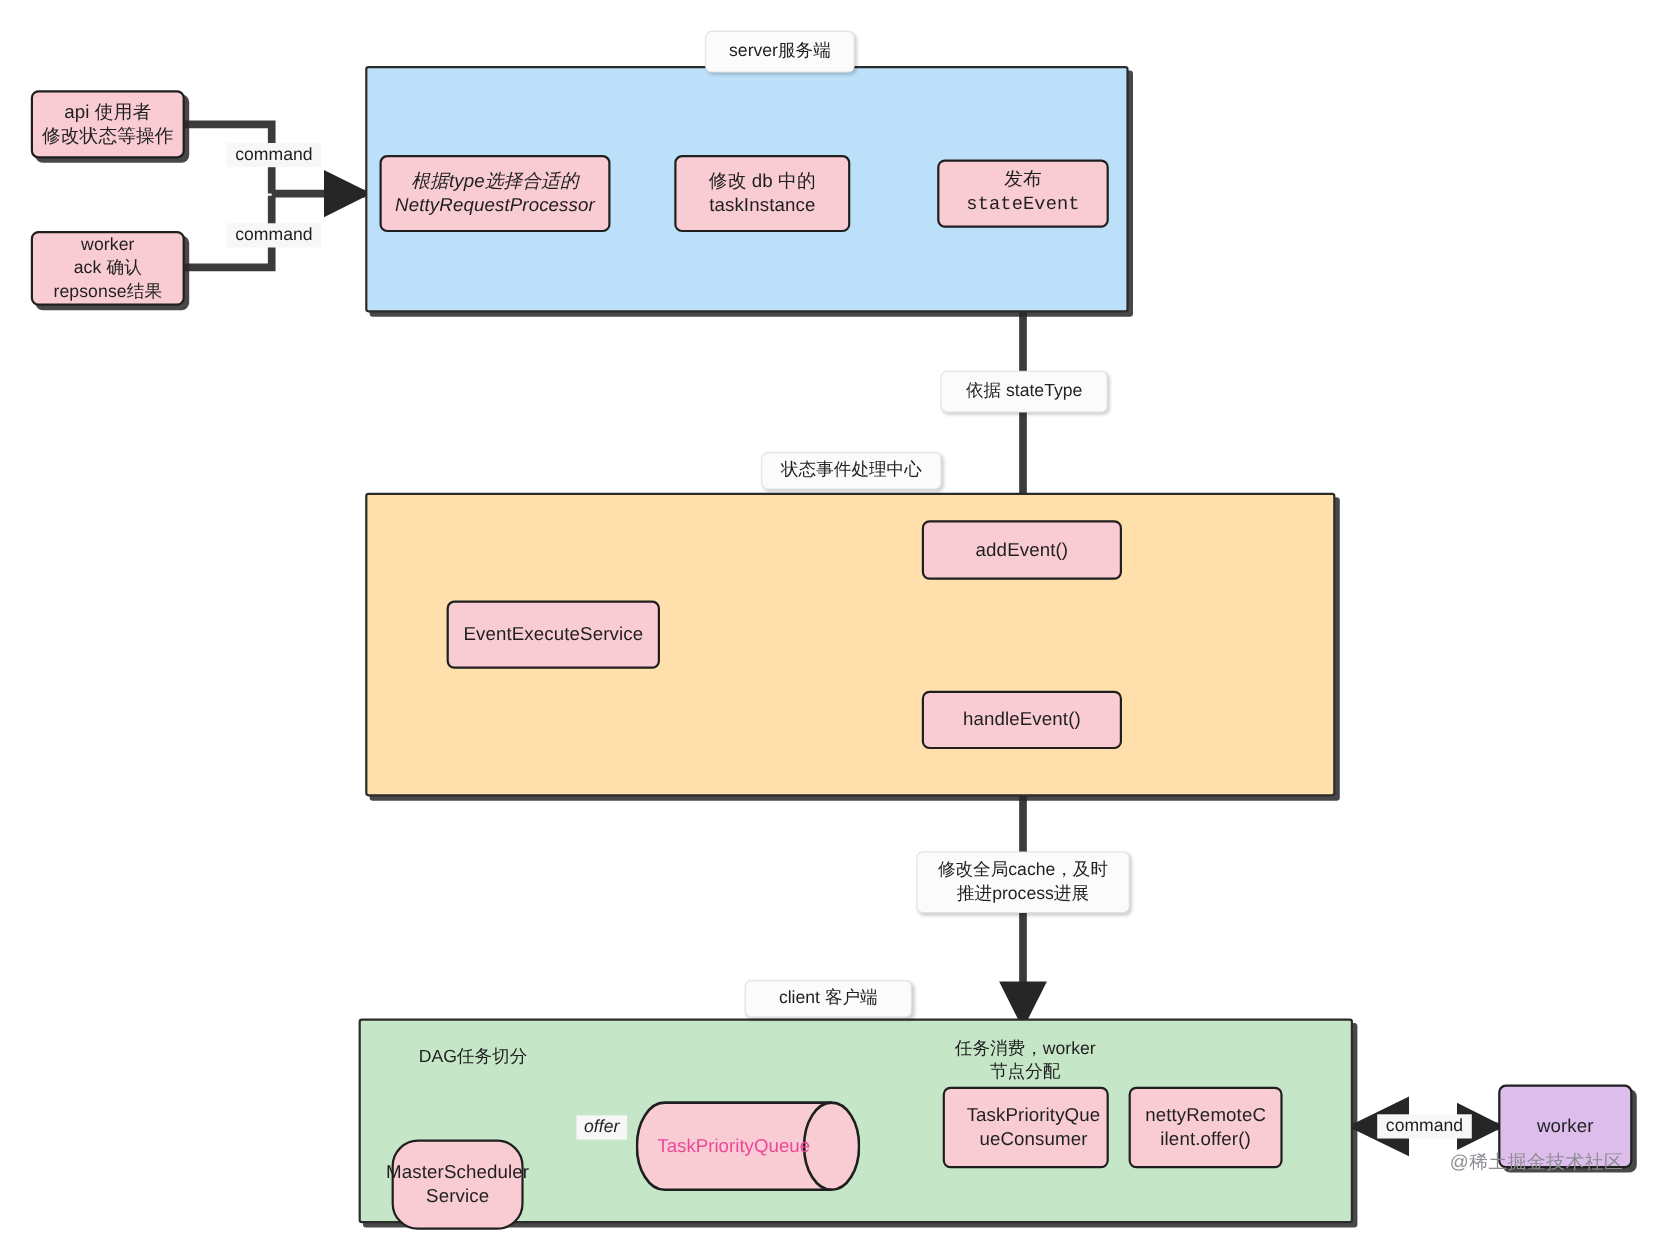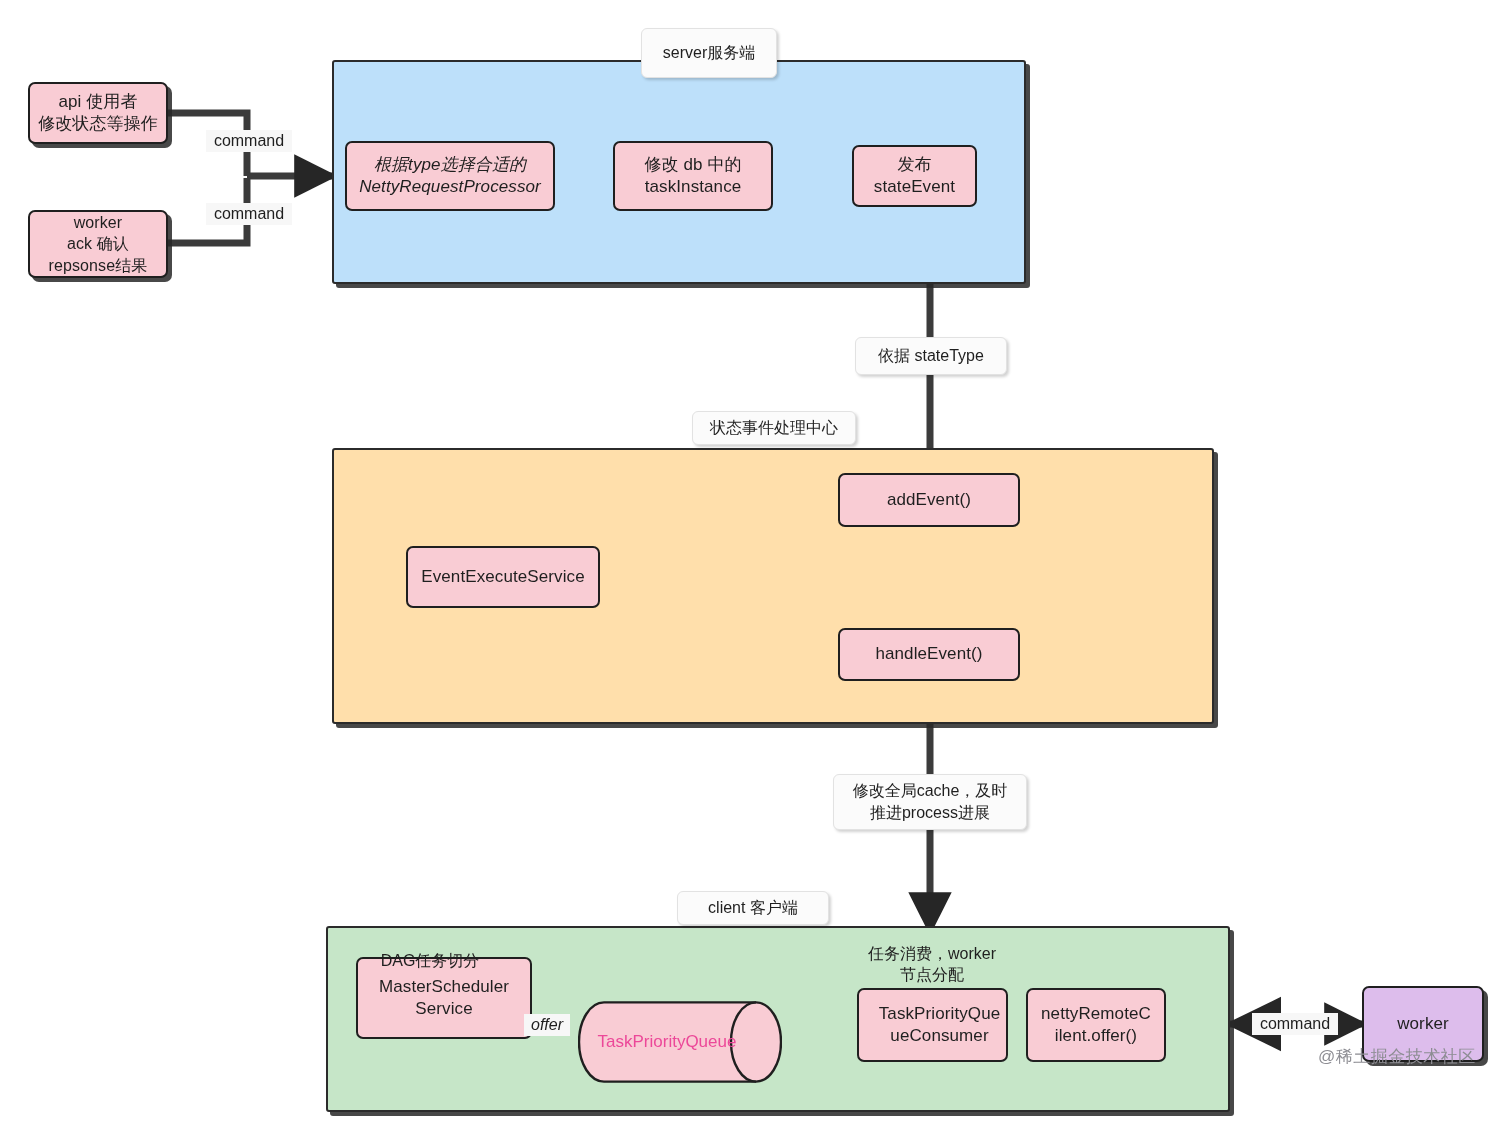--- a/index.html
+++ b/index.html
@@ -219,39 +219,39 @@
 
   <div class="edge-label" style="left:206px; top:130px; width:86px; height:22px;">
     <span>command</span>
   </div>
   <div class="edge-label" style="left:206px; top:203px; width:86px; height:22px;">
     <span>command</span>
   </div>
 
   <div class="group group-server" style="left:332px; top:60px; width:690px; height:220px;"></div>
 
-  <div class="badge" style="left:641px; top:28px; width:136px; height:50px;">
+  <div class="badge" style="left:641px; top:28px; width:136px; height:38px;">
     <span>server服务端</span>
   </div>
 
   <div class="node" style="left:345px; top:141px; width:210px; height:70px;font-style:italic;">
     <div>
       <div>根据type选择合适的</div>
       <div>NettyRequestProcessor</div>
     </div>
   </div>
 
   <div class="node" style="left:613px; top:141px; width:160px; height:70px;">
     <div>
       <div>修改 db 中的</div>
       <div>taskInstance</div>
     </div>
   </div>
 
-  <div class="node" style="left:852px; top:145px; width:125px; height:62px;">
+  <div class="node" style="left:852px; top:145px; width:156px; height:62px;font-family:Liberation Mono, monospace;">
     <span>发布 stateEvent</span>
   </div>
 
   <div class="badge" style="left:855px; top:337px; width:152px; height:38px;">
     <span>依据 stateType</span>
   </div>
 
   <div class="group group-center" style="left:332px; top:448px; width:878px; height:272px;"></div>
 
   <div class="badge" style="left:692px; top:411px; width:164px; height:34px;">
@@ -280,21 +280,21 @@
   <div class="group group-client" style="left:326px; top:926px; width:900px; height:182px;"></div>
 
   <div class="badge" style="left:677px; top:891px; width:152px; height:34px;">
     <span>client 客户端</span>
   </div>
 
   <div class="caption" style="left:355px; top:951px; width:150px;">
     <span>DAG任务切分</span>
   </div>
 
-  <div class="node" style="left:356px; top:957px; width:176px; height:82px;">
+  <div class="node" style="left:356px; top:1036px; width:120px; height:82px;border-radius:24px;">
     <div>
       <div>MasterScheduler</div>
       <div>Service</div>
     </div>
   </div>
 
   <div class="edge-label" style="left:524px; top:1014px; width:46px; height:22px;font-style:italic;">
     <span>offer</span>
   </div>
 

